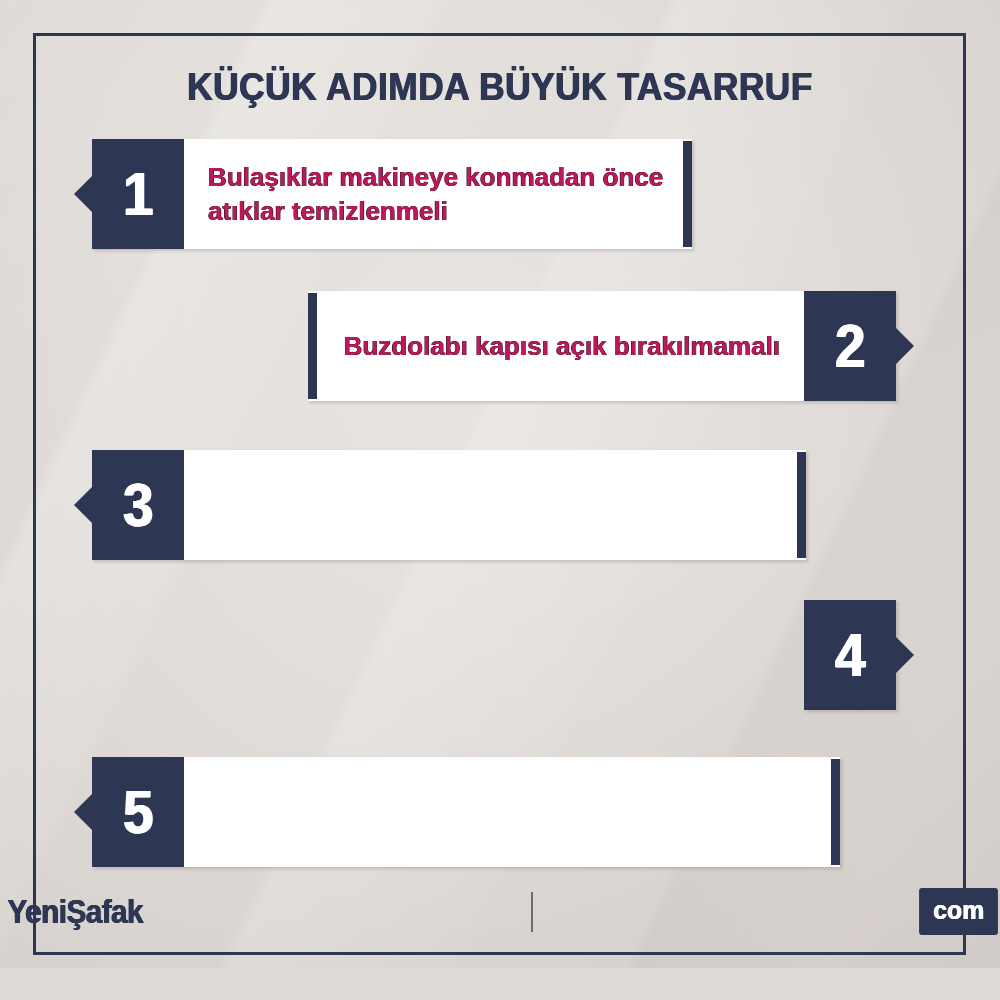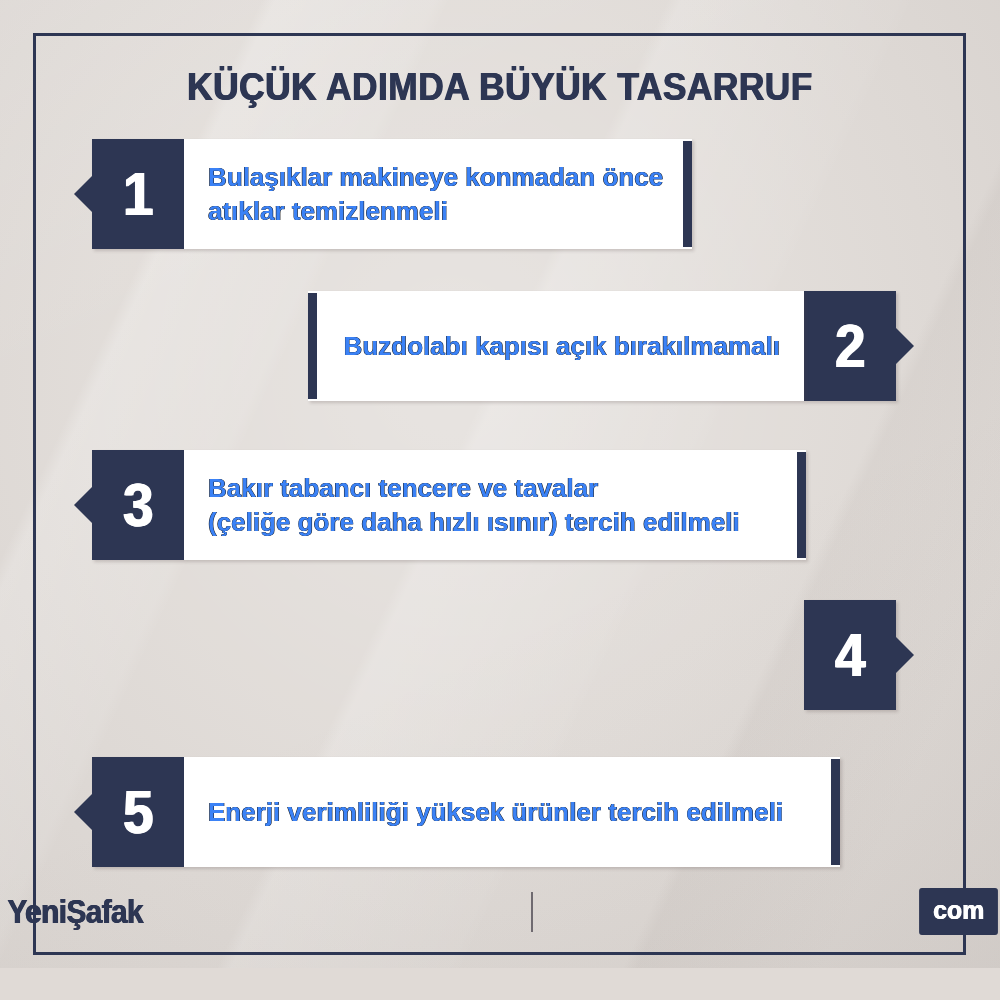--- a/index.html
+++ b/index.html
@@ -142,21 +142,21 @@
     flex: 1 1 auto;
     background: #ffffff;
     display: flex;
     align-items: center;
     box-shadow: 2px 2px 3px rgba(80,70,70,0.22);
   }
   .row.left .panel  { padding: 0 26px 0 24px; justify-content: flex-start; }
   .row.right .panel { padding: 0 24px 0 26px; justify-content: flex-end; }
 
   .panel .txt {
-    color: #3b82f6;
+    color: #be185d;
     font-family: "Liberation Sans", sans-serif;
     font-size: 26px;
     font-weight: bold;
     line-height: 1.32;
     white-space: pre-line;
     text-shadow: 0.4px 0 0 #111, -0.4px 0 0 #111;
   }
   .row.left  .panel .txt { text-align: left; }
   .row.right .panel .txt { text-align: right; }
 
@@ -251,40 +251,37 @@
       <div class="endbar"></div>
     </div>
   </div>
 
   <div class="row left" id="row-3">
     <div class="numbox">
       <div class="notch"></div>
       <span class="num">3</span>
     </div>
     <div class="panel">
-      <span class="txt">Bakır tabancı tencere ve tavalar
-(çeliğe göre daha hızlı ısınır) tercih edilmeli</span>
       <div class="endbar"></div>
     </div>
   </div>
 
   <div class="row right" id="row-4">
     <div class="numbox">
       <div class="notch"></div>
       <span class="num">4</span>
     </div>
   </div>
 
   <div class="row left" id="row-5">
     <div class="numbox">
       <div class="notch"></div>
       <span class="num">5</span>
     </div>
     <div class="panel">
-      <span class="txt">Enerji verimliliği yüksek ürünler tercih edilmeli</span>
       <div class="endbar"></div>
     </div>
   </div>
 
   <div class="footer">
     <span class="logo-word">YeniŞafak</span>
     <span class="logo-divider"></span>
     <span class="logo-badge">com</span>
   </div>
 

